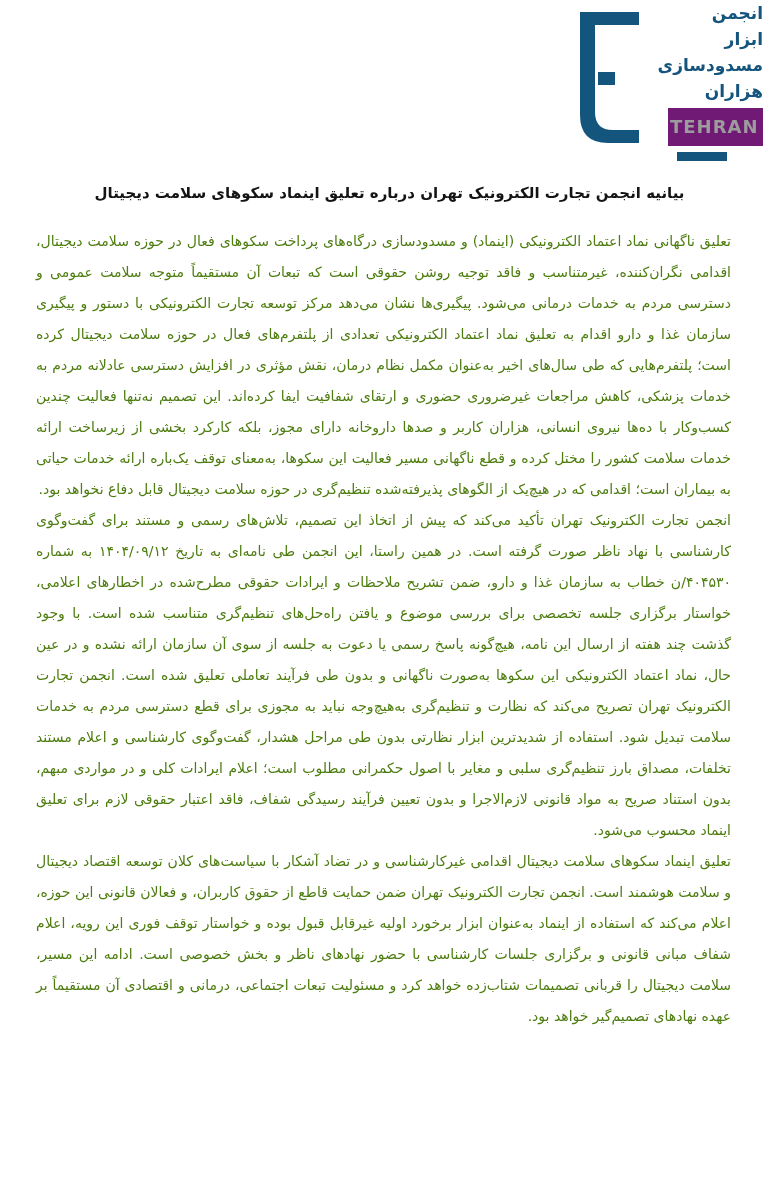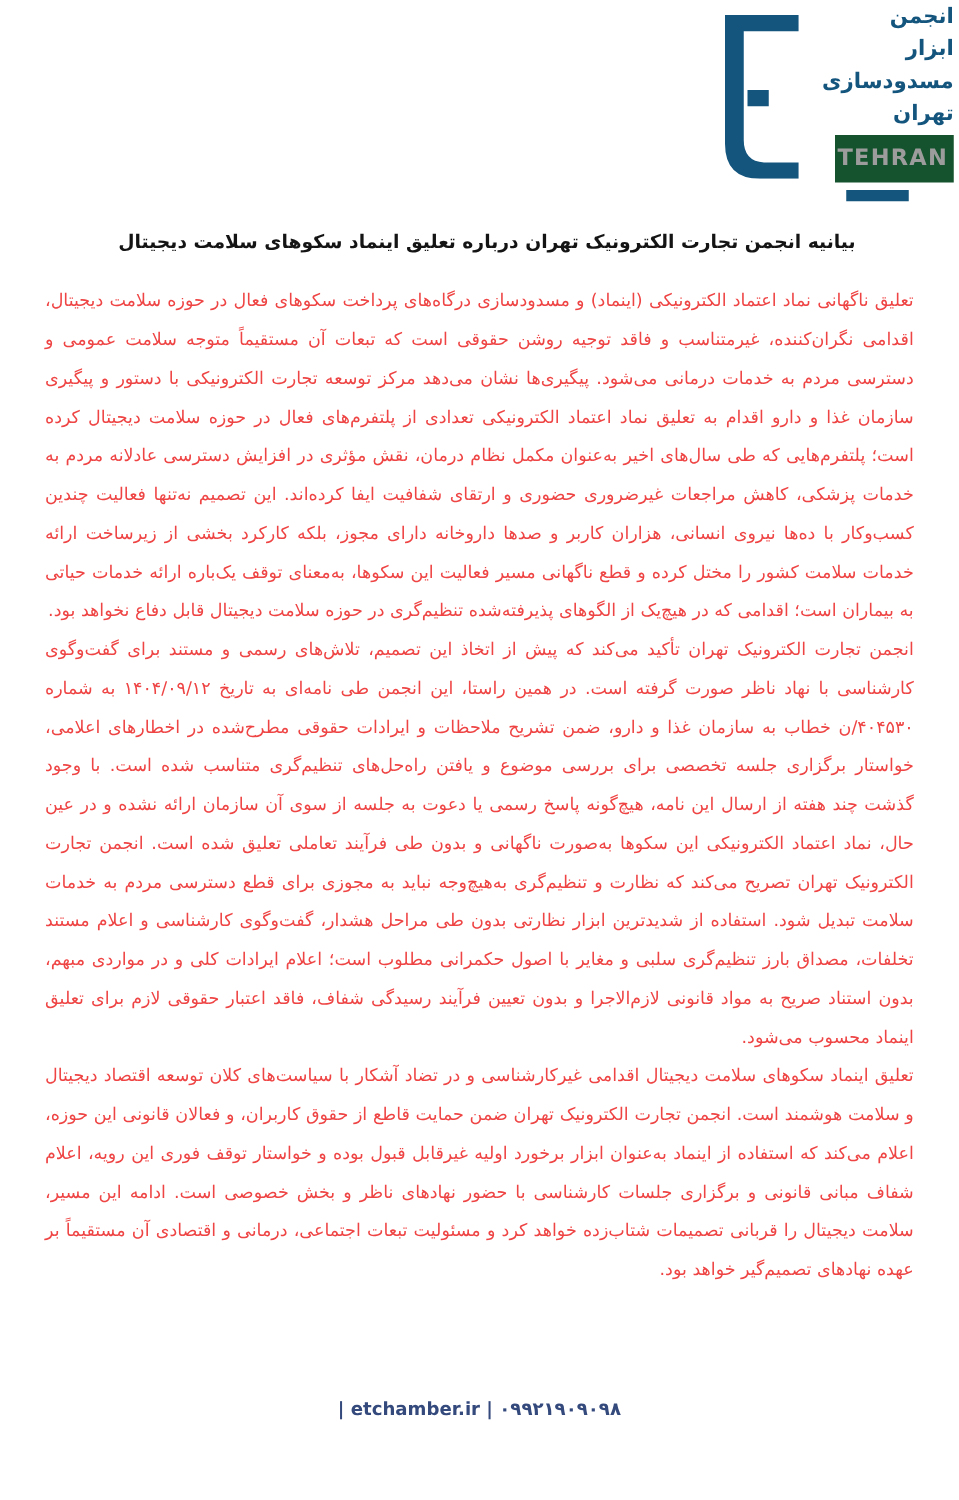--- a/index.html
+++ b/index.html
@@ -9,34 +9,34 @@
   }
   
   .e-mark{position:absolute;top:12px;left:580px;width:59px;height:131px;}
   .logo-col{position:absolute;top:0px;left:668px;width:95px;}
   .logo-line{
     direction:rtl;text-align:right;font-weight:bold;font-size:17px;
     line-height:26px;color:#14557E;white-space:nowrap;
   }
   .latin-strip{
     position:absolute;top:108px;left:0;width:95px;height:38px;
-    background:#14532d;color:#9c9c9c;font-weight:bold;font-size:18px;
+    background:#701a75;color:#9c9c9c;font-weight:bold;font-size:18px;
     letter-spacing:1px;line-height:38px;text-align:left;padding-left:2px;
     box-sizing:border-box;
   }
   .logo-bar{position:absolute;top:152px;left:9px;width:50px;height:9px;background:#14557E;}
   
   .title{
     position:absolute;top:184px;left:12px;right:0;text-align:center;direction:rtl;
     font-weight:bold;font-size:15px;color:#141414;
   }
   
   .body-text{
     position:absolute;top:226px;left:36px;right:36px;
-    direction:rtl;text-align:justify;color:#ef4444;
+    direction:rtl;text-align:justify;color:#4d7c0f;
     font-size:14px;line-height:31px;
   }
   .body-text p{margin:0;}
   
   .footer{position:absolute;top:1114px;left:0;right:0;text-align:center;color:#34497C;}
   .footer-address{direction:rtl;font-size:14px;line-height:29px;}
   .footer-contact{direction:ltr;font-size:14.5px;line-height:29px;font-weight:bold;}
 </style>
 </head>
 <body>
@@ -47,30 +47,29 @@
     <svg width="59" height="131" viewBox="0 0 59 131" xmlns="http://www.w3.org/2000/svg">
       <path d="M0,0 H59 V13 H15 V100 Q15,118 33,118 H59 V131 H28 Q0,131 0,103 Z" fill="#14557E"></path>
       <rect x="18" y="60" width="17" height="13" fill="#14557E"></rect>
     </svg>
   </div>
 
   <div class="logo-col">
     <div class="logo-line">انجمن</div>
     <div class="logo-line">ابزار</div>
     <div class="logo-line">مسدودسازی</div>
-    <div class="logo-line">تهران</div>
+    <div class="logo-line">هزاران</div>
     <div class="latin-strip">TEHRAN</div>
     <div class="logo-bar"></div>
   </div>
 
   <div class="title">بیانیه انجمن تجارت الکترونیک تهران درباره تعلیق اینماد سکوهای سلامت دیجیتال</div>
 
   <div class="body-text">
     <p>تعلیق ناگهانی نماد اعتماد الکترونیکی (اینماد) و مسدودسازی درگاه‌های پرداخت سکوهای فعال در حوزه سلامت دیجیتال، اقدامی نگران‌کننده، غیرمتناسب و فاقد توجیه روشن حقوقی است که تبعات آن مستقیماً متوجه سلامت عمومی و دسترسی مردم به خدمات درمانی می‌شود. پیگیری‌ها نشان می‌دهد مرکز توسعه تجارت الکترونیکی با دستور و پیگیری سازمان غذا و دارو اقدام به تعلیق نماد اعتماد الکترونیکی تعدادی از پلتفرم‌های فعال در حوزه سلامت دیجیتال کرده است؛ پلتفرم‌هایی که طی سال‌های اخیر به‌عنوان مکمل نظام درمان، نقش مؤثری در افزایش دسترسی عادلانه مردم به خدمات پزشکی، کاهش مراجعات غیرضروری حضوری و ارتقای شفافیت ایفا کرده‌اند. این تصمیم نه‌تنها فعالیت چندین کسب‌وکار با ده‌ها نیروی انسانی، هزاران کاربر و صدها داروخانه دارای مجوز، بلکه کارکرد بخشی از زیرساخت ارائه خدمات سلامت کشور را مختل کرده و قطع ناگهانی مسیر فعالیت این سکوها، به‌معنای توقف یک‌باره ارائه خدمات حیاتی به بیماران است؛ اقدامی که در هیچ‌یک از الگوهای پذیرفته‌شده تنظیم‌گری در حوزه سلامت دیجیتال قابل دفاع نخواهد بود.</p>
     <p>انجمن تجارت الکترونیک تهران تأکید می‌کند که پیش از اتخاذ این تصمیم، تلاش‌های رسمی و مستند برای گفت‌وگوی کارشناسی با نهاد ناظر صورت گرفته است. در همین راستا، این انجمن طی نامه‌ای به تاریخ ۱۴۰۴/۰۹/۱۲ به شماره ۴۰۴۵۳۰/ن خطاب به سازمان غذا و دارو، ضمن تشریح ملاحظات و ایرادات حقوقی مطرح‌شده در اخطارهای اعلامی، خواستار برگزاری جلسه تخصصی برای بررسی موضوع و یافتن راه‌حل‌های تنظیم‌گری متناسب شده است. با وجود گذشت چند هفته از ارسال این نامه، هیچ‌گونه پاسخ رسمی یا دعوت به جلسه از سوی آن سازمان ارائه نشده و در عین حال، نماد اعتماد الکترونیکی این سکوها به‌صورت ناگهانی و بدون طی فرآیند تعاملی تعلیق شده است. انجمن تجارت الکترونیک تهران تصریح می‌کند که نظارت و تنظیم‌گری به‌هیچ‌وجه نباید به مجوزی برای قطع دسترسی مردم به خدمات سلامت تبدیل شود. استفاده از شدیدترین ابزار نظارتی بدون طی مراحل هشدار، گفت‌وگوی کارشناسی و اعلام مستند تخلفات، مصداق بارز تنظیم‌گری سلبی و مغایر با اصول حکمرانی مطلوب است؛ اعلام ایرادات کلی و در مواردی مبهم، بدون استناد صریح به مواد قانونی لازم‌الاجرا و بدون تعیین فرآیند رسیدگی شفاف، فاقد اعتبار حقوقی لازم برای تعلیق اینماد محسوب می‌شود.</p>
     <p>تعلیق اینماد سکوهای سلامت دیجیتال اقدامی غیرکارشناسی و در تضاد آشکار با سیاست‌های کلان توسعه اقتصاد دیجیتال و سلامت هوشمند است. انجمن تجارت الکترونیک تهران ضمن حمایت قاطع از حقوق کاربران، و فعالان قانونی این حوزه، اعلام می‌کند که استفاده از اینماد به‌عنوان ابزار برخورد اولیه غیرقابل قبول بوده و خواستار توقف فوری این رویه، اعلام شفاف مبانی قانونی و برگزاری جلسات کارشناسی با حضور نهادهای ناظر و بخش خصوصی است. ادامه این مسیر، سلامت دیجیتال را قربانی تصمیمات شتاب‌زده خواهد کرد و مسئولیت تبعات اجتماعی، درمانی و اقتصادی آن مستقیماً بر عهده نهادهای تصمیم‌گیر خواهد بود.</p>
   </div>
 
   <div class="footer">
-    <div class="footer-contact">| etchamber.ir | ۰۹۹۲۱۹۰۹۰۹۸</div>
   </div>
 
 </div>
 
 </body></html>

